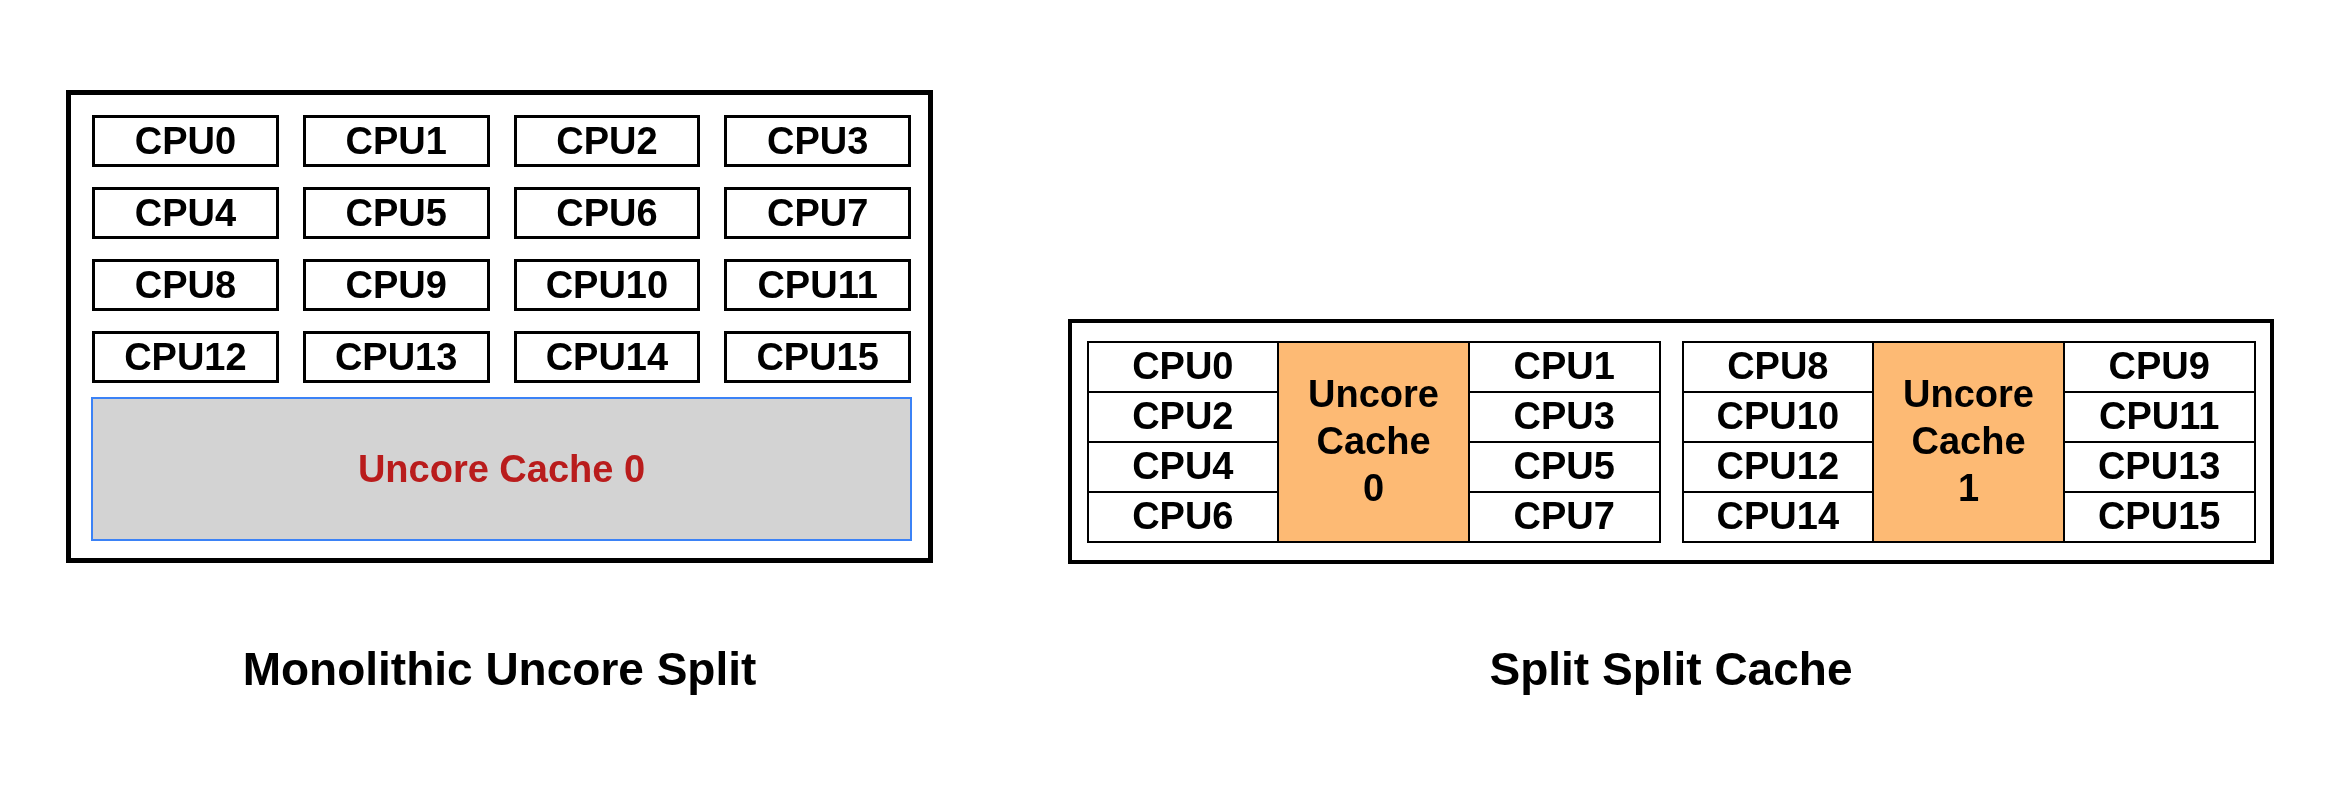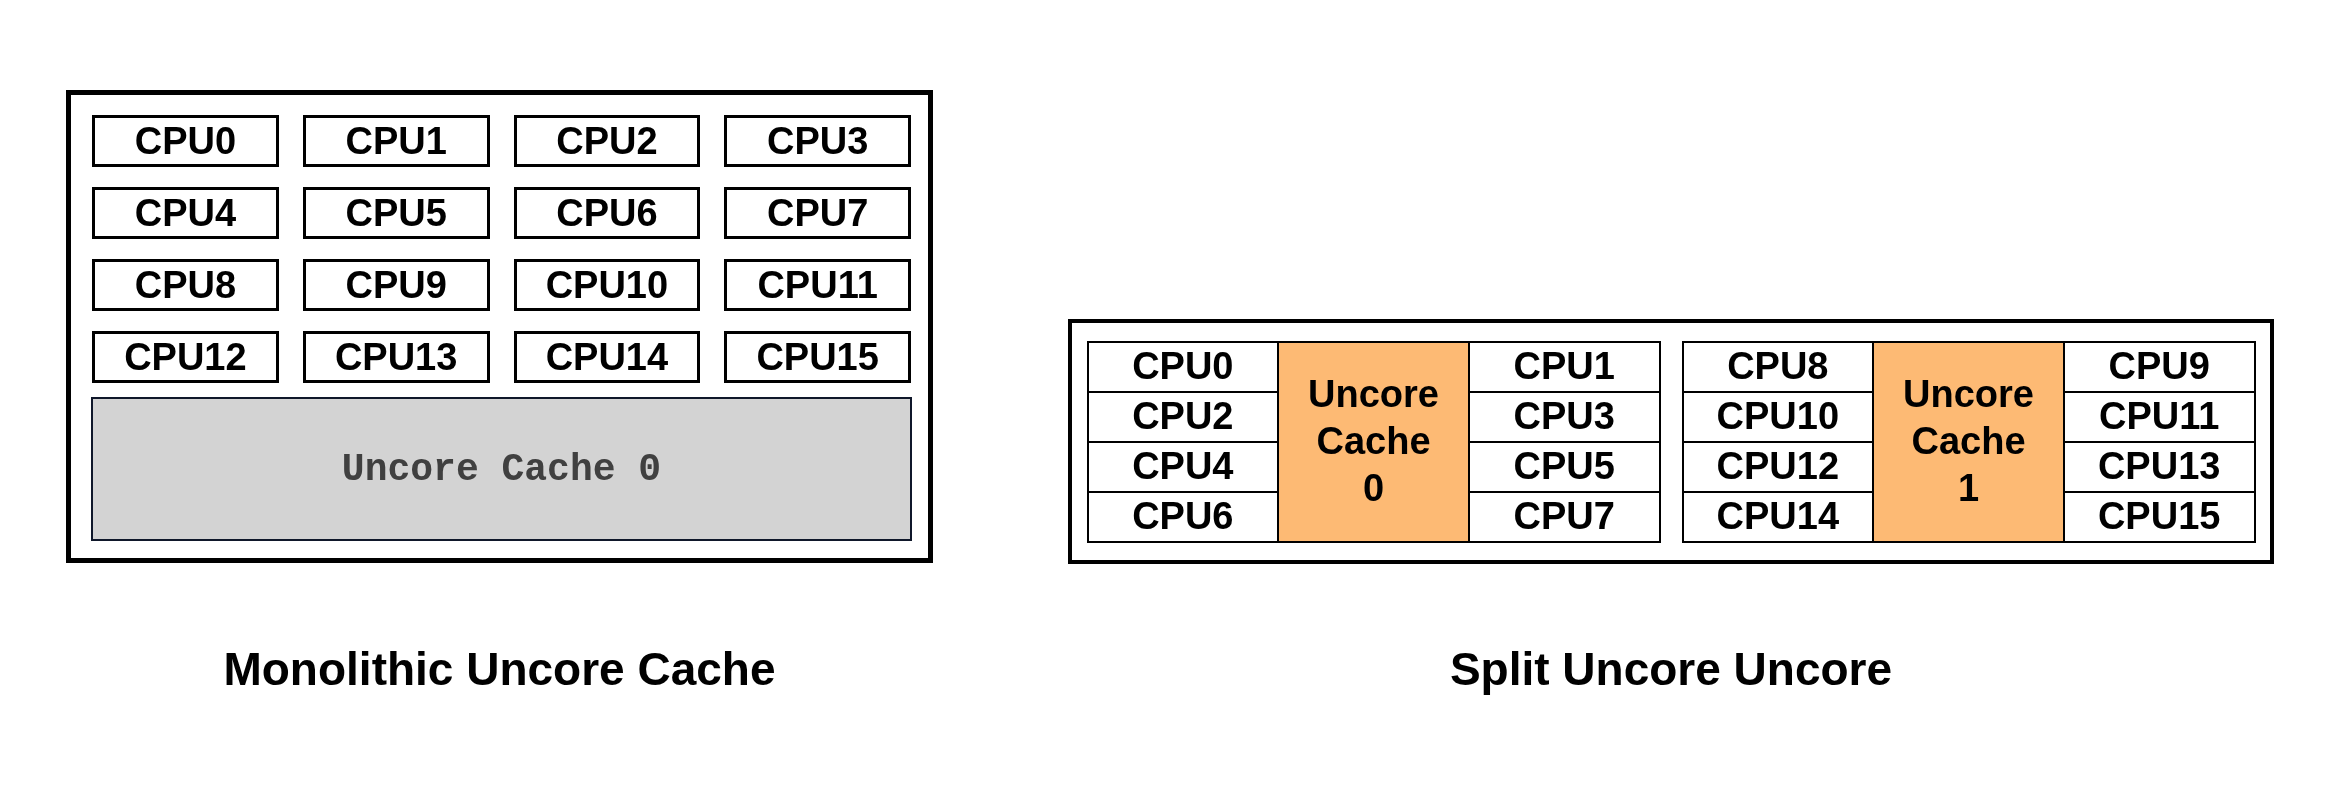--- a/index.html
+++ b/index.html
@@ -32,23 +32,23 @@
     border: 3px solid #000;
     background: #fff;
     display: flex; align-items: center; justify-content: center;
     font-size: 38px; font-weight: bold; color: #000;
     white-space: nowrap;
   }
   .mono-cache {
     margin-top: 13px;
     flex: 1;
     background: #d3d3d3;
-    border: 2px solid #0f172a;
+    border: 2px solid #3b82f6;
     display: flex; align-items: center; justify-content: center;
-    font-size: 38px; font-weight: bold; color: #404040; font-family: Liberation Mono, monospace;
+    font-size: 38px; font-weight: bold; color: #b91c1c;
   }
 
   
   .split-box {
     position: absolute;
     left: 1067px; top: 318px;
     width: 1206px; height: 245px;
     border: 4px solid #000;
     background: #fff;
     display: flex; align-items: center; justify-content: center;
@@ -104,21 +104,21 @@
       <div class="cpu-box">CPU9</div>
       <div class="cpu-box">CPU10</div>
       <div class="cpu-box">CPU11</div>
       <div class="cpu-box">CPU12</div>
       <div class="cpu-box">CPU13</div>
       <div class="cpu-box">CPU14</div>
       <div class="cpu-box">CPU15</div>
     </div>
     <div class="mono-cache">Uncore Cache 0</div>
   </div>
-  <div class="caption mono">Monolithic Uncore Cache</div>
+  <div class="caption mono">Monolithic Uncore Split</div>
 
   <div class="split-box">
 
     <table class="cluster">
       <tbody>
           <tr>
         <td>CPU0</td>
         <td class="cache-cell" rowspan="4">
           <div>Uncore</div>
           <div>Cache</div>
@@ -161,15 +161,15 @@
         <td>CPU13</td>
       </tr>
       <tr>
         <td>CPU14</td>
         <td>CPU15</td>
       </tr>
     </tbody>
       </table>
 
   </div>
-  <div class="caption split">Split Uncore Uncore</div>
+  <div class="caption split">Split Split Cache</div>
 
 </div>
 
 </body></html>

